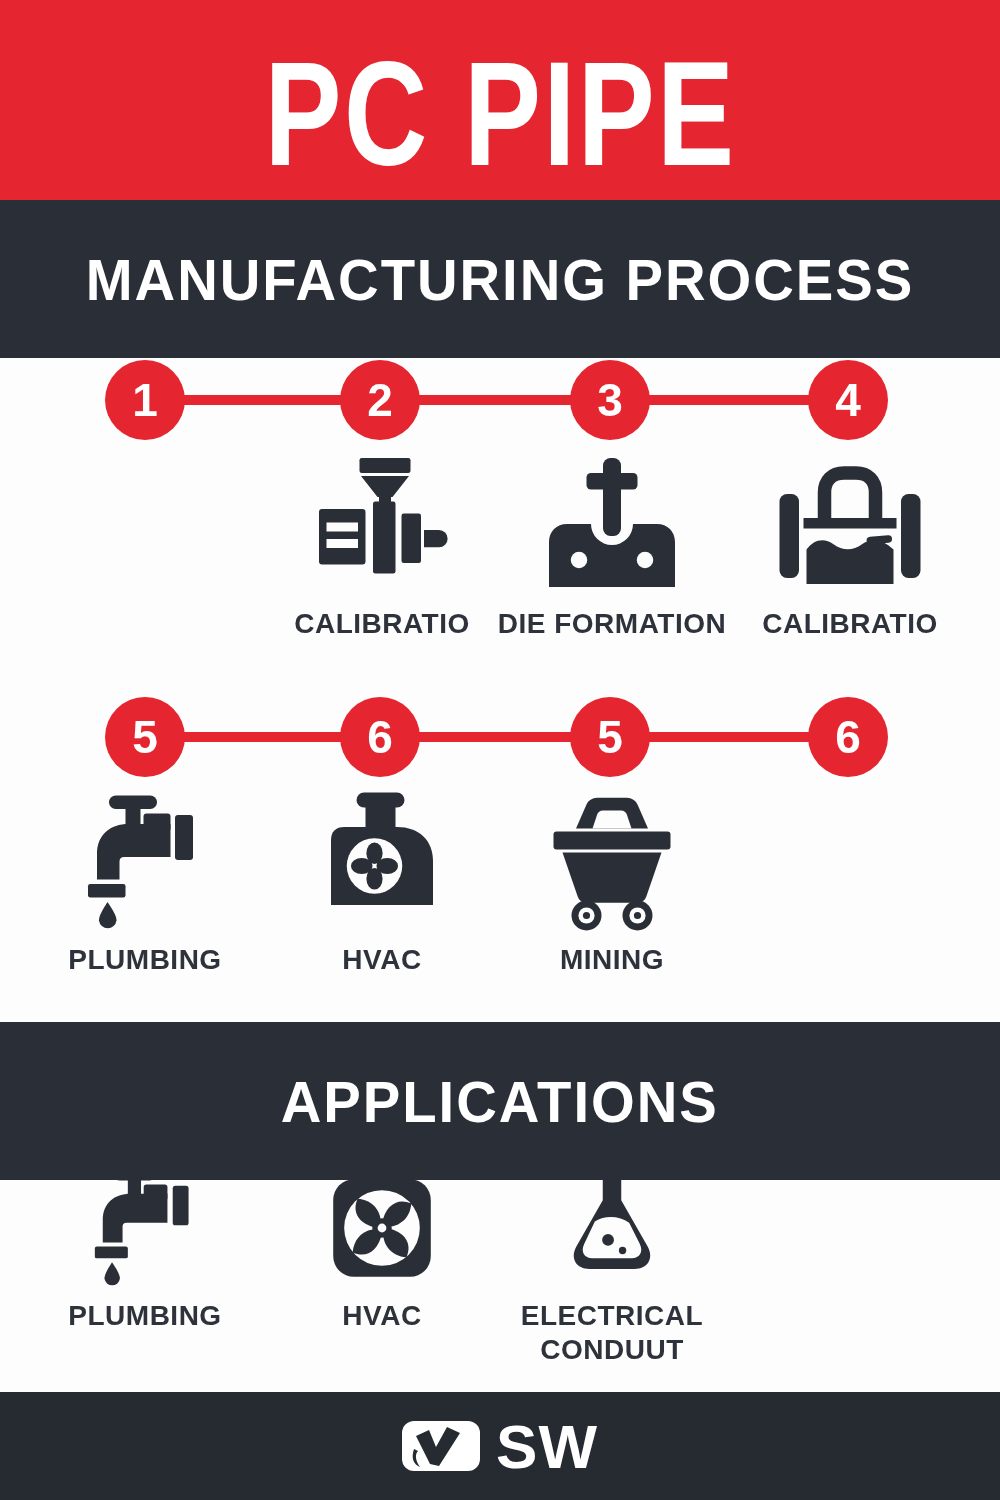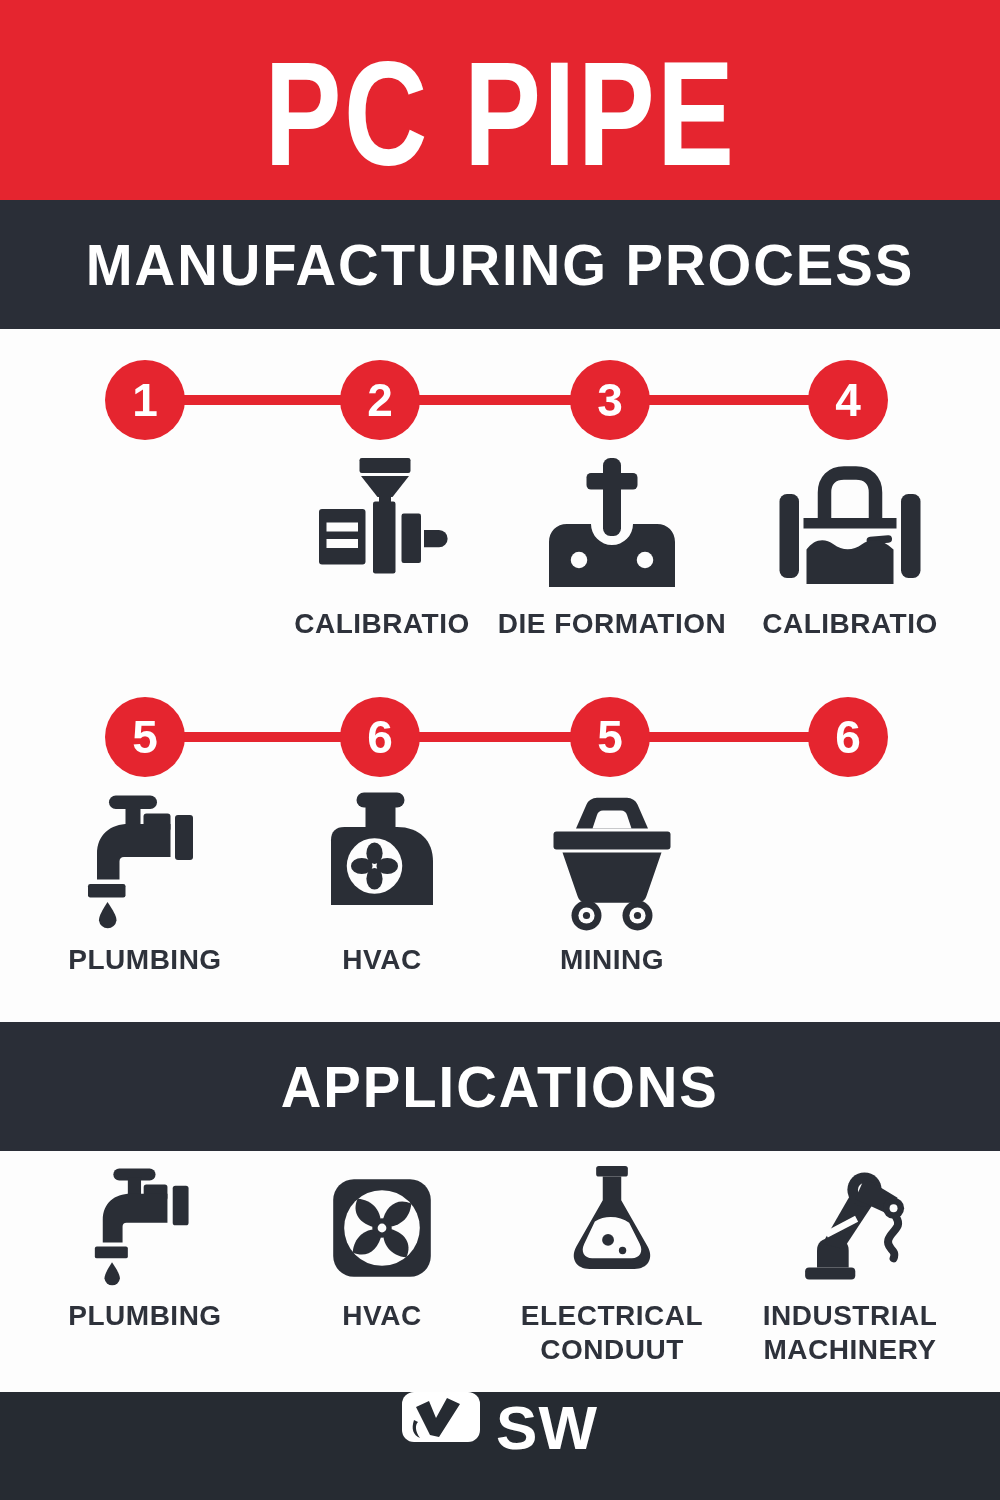--- a/index.html
+++ b/index.html
@@ -6,21 +6,21 @@
   .poster{position:relative;width:1000px;height:1500px;background:#FDFDFD;
     font-family:"Liberation Sans",sans-serif;overflow:hidden;margin:0 auto;}
 
   
   .hdr{position:absolute;top:0;left:0;width:1000px;height:228px;background:#E5252F;
     display:flex;align-items:center;justify-content:center;}
   .hdr h1{margin:0;color:#FFFFFF;font-size:148px;font-weight:900;letter-spacing:3px;
     transform:scaleX(0.78);white-space:nowrap;}
 
   
-  .band{position:absolute;left:0;width:1000px;height:129px;background:#2A2E37;
+  .band{position:absolute;left:0;width:1000px;height:158px;background:#2A2E37;
     display:flex;align-items:center;justify-content:center;}
   .band h2{margin:0;color:#FFFFFF;font-size:58px;font-weight:800;letter-spacing:2px;
     transform:scaleX(0.97);white-space:nowrap;}
   .band.mfg{top:200px}
   .band.apps{top:1022px}
 
   
   .row-line{position:absolute;left:145px;width:703px;height:10px;background:#E5252F;}
   .row-line.r1{top:395px}
   .row-line.r2{top:732px}
@@ -35,21 +35,21 @@
   .cell{position:absolute;width:262px;display:flex;flex-direction:column;align-items:center;}
   .cellr1{top:452px}.cellr2{top:788px}.cellr3{top:1162px}
   .cl1{left:14px}.cl2{left:251px}.cl3{left:481px}.cl4{left:719px}
   .iconbox{height:150px;display:flex;align-items:center;justify-content:center;}
   .cellr3 .iconbox{height:132px;}
   .lbl{margin-top:5px;max-width:236px;font-size:28px;font-weight:800;line-height:1.2;
     color:#2E323B;text-align:center;letter-spacing:0.5px;}
 
   
   .footer{position:absolute;top:1392px;left:0;width:1000px;height:108px;background:#262B32;
-    display:flex;justify-content:center;gap:16px;}
+    display:flex;align-items:center;justify-content:center;gap:16px;}
   .footer .sw{color:#FFFFFF;font-size:62px;font-weight:900;letter-spacing:1px;}
 
   svg{display:block}
 </style>
 </head>
 <body>
 
 <div class="poster">
 
   <header class="hdr">
@@ -226,37 +226,20 @@
         <rect x="38" y="3" width="24" height="8" rx="2"></rect>
         <path d="M43,11 H57 V29 L77,64 C82,73 77,81 67,81 H33 C23,81 18,73 23,64 L43,29 Z"></path>
         <path d="M37,45 C45,40 56,41 63,46 L71,62 C74,68 71,73 65,73 H35 C29,73 26,68 29,62 Z" fill="#FDFDFD"></path>
         <circle cx="47" cy="59" r="4.5"></circle>
         <circle cx="58" cy="67" r="2.8"></circle>
       </svg>
     </div>
     <div class="lbl">ELECTRICAL CONDUUT</div>
   </div>
 
-  <div class="cell cellr3 cl4">
-    <div class="iconbox">
-      <svg viewBox="0 0 100 100" width="132" height="132" fill="#2A2E36">
-        <rect x="16" y="80" width="38" height="9" rx="3"></rect>
-        <path d="M25,80 V67 C25,61 29,58 34,58 H40 C45,58 49,61 49,67 V80 Z"></path>
-        <path d="M29,62 L52,22 L68,31 L45,66 Z"></path>
-        <line x1="32" y1="55" x2="55" y2="43" stroke="#FDFDFD" stroke-width="5"></line>
-        <circle cx="61" cy="21" r="13"></circle>
-        <circle cx="61" cy="21" r="5" fill="#FDFDFD"></circle>
-        <path d="M61,12 L86,27 L80,40 L54,28 Z"></path>
-        <circle cx="83" cy="35" r="8"></circle>
-        <circle cx="83" cy="35" r="3" fill="#FDFDFD"></circle>
-        <path d="M85,42 C90,50 81,52 79,59 C77,66 86,66 83,73" fill="none" stroke="#2A2E36" stroke-width="6" stroke-linecap="round"></path>
-      </svg>
-    </div>
-    <div class="lbl">INDUSTRIAL MACHINERY</div>
-  </div>
 
   <footer class="footer">
     <span>
       <svg viewBox="0 0 78 50" width="78" height="50">
         <rect x="0" y="0" width="78" height="50" rx="12" fill="#FFFFFF"></rect>
         <path d="M14,15 L27,9 L34,26 L45,6 L58,12 L37,45 L28,43 Z" fill="#262B32"></path>
         <path d="M12,28 C9,37 11,43 18,46 C13,39 13,33 16,30 Z" fill="#262B32"></path>
       </svg>
     </span>
     <span class="sw">SW</span>

